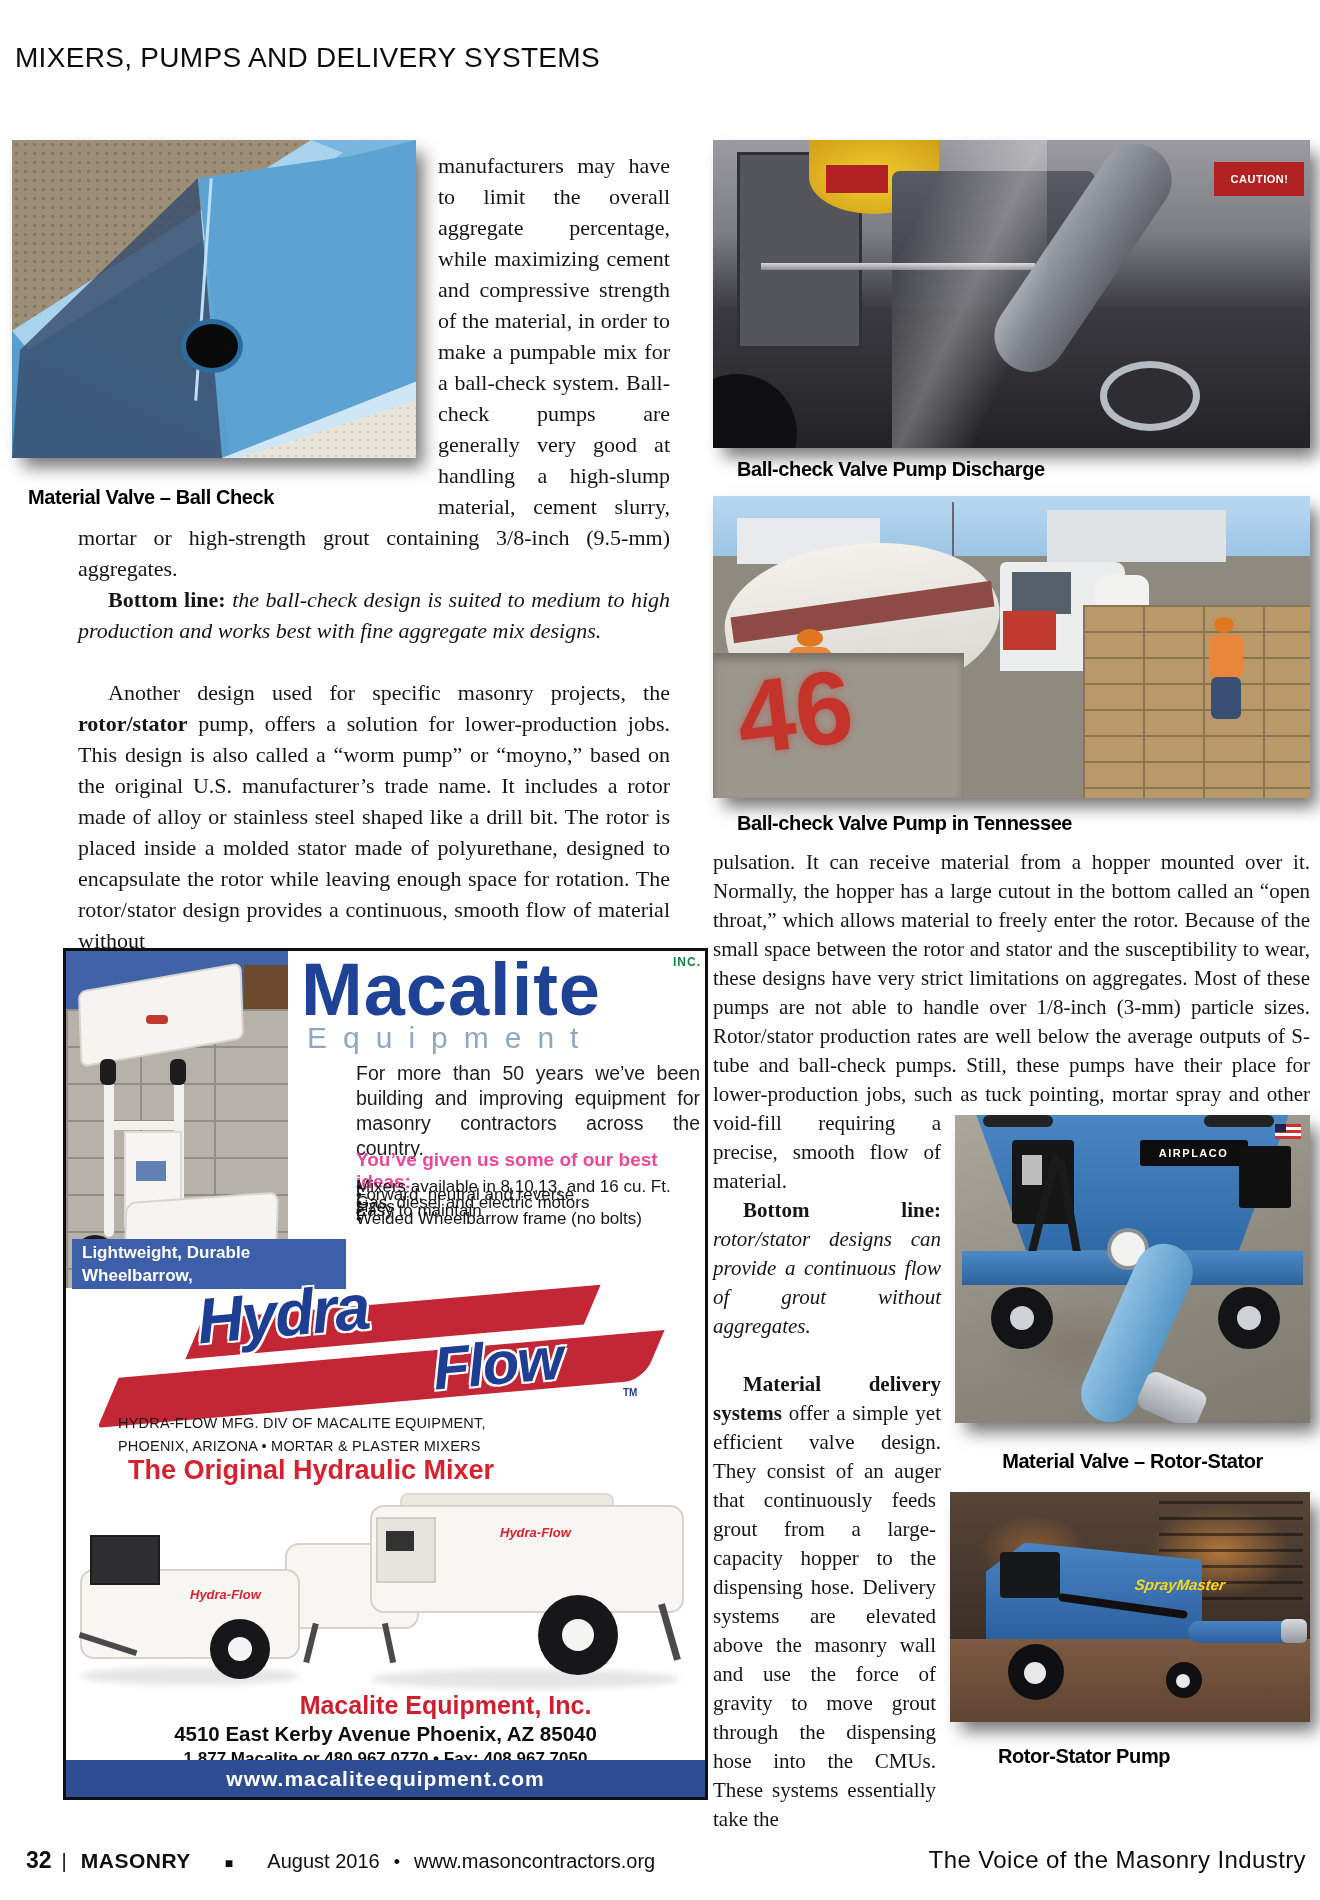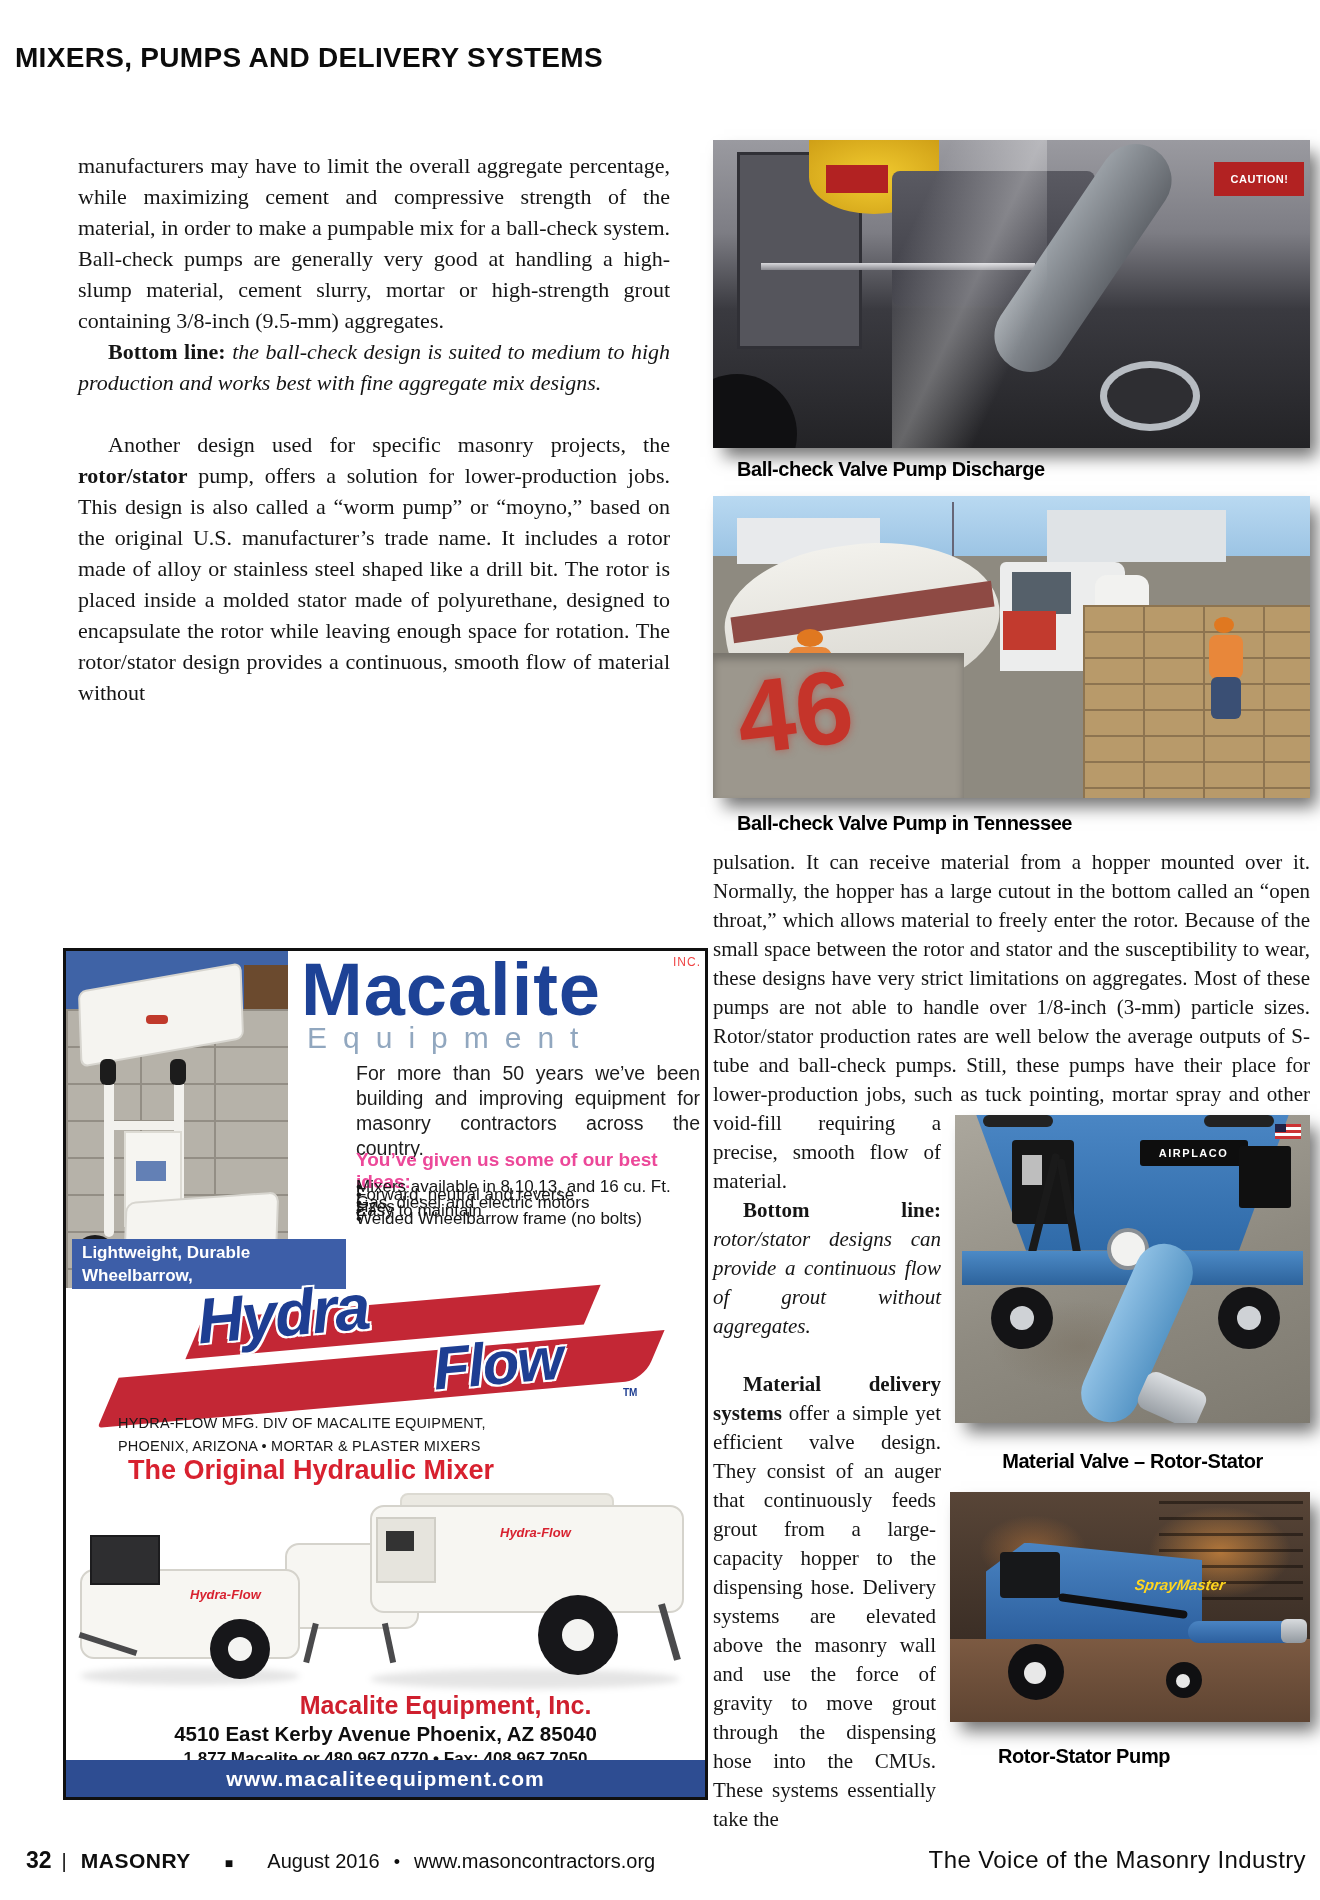--- a/index.html
+++ b/index.html
@@ -1,20 +1,20 @@
 <!DOCTYPE html>
 <html><head>
 <meta charset="utf-8">
 <style>
   html,body{margin:0;padding:0;background:#ffffff;}
   .page{position:relative;width:1320px;height:1900px;background:#fff;overflow:hidden;
         font-family:"Liberation Serif",serif;color:#151515;}
   
   .hd{position:absolute;left:15px;top:42px;font-family:"Liberation Sans",sans-serif;
-      font-weight:bold;font-size:28px;letter-spacing:.3px;color:#0c0c0c;}
+      font-weight:normal;font-size:28px;letter-spacing:.3px;color:#0c0c0c;}
   
   .photo{position:relative;display:block;overflow:hidden;background:#888;
          box-shadow:9px 11px 16px -2px rgba(0,0,0,.55);}
   .photo *{position:absolute;display:block;}
   .cap{display:block;font-family:"Liberation Sans",sans-serif;font-weight:bold;
        font-size:20px;letter-spacing:-.4px;color:#000;}
   p{margin:0;}
   .ind{text-indent:30px;}
   .b{font-weight:bold;}
   .i{font-style:italic;}
@@ -66,21 +66,21 @@
      border-radius:10px;transform:rotate(-4deg) skewX(-6deg);}
   .wb-dot2{left:120px;top:288px;width:22px;height:9px;background:#c0392b;border-radius:4px;}
   .wb-wheel{left:8px;top:284px;width:42px;height:42px;background:#1b1b1d;border-radius:50%;}
   .wb-hub{left:21px;top:297px;width:16px;height:16px;background:#46648f;border-radius:50%;}
   .wb-capbar{left:6px;top:288px;width:274px;height:50px;background:#3d5ea8;color:#fff;
      font-weight:bold;font-size:17px;line-height:23px;padding:2px 0 0 10px;box-sizing:border-box;}
   .wb-capbar span{position:static;display:block;}
   .mac-logo{left:235px;top:4px;width:398px;height:100px;}
   .mac-brand{left:0;top:-8px;font-weight:bold;font-size:74px;letter-spacing:1px;color:#1d4296;
      font-family:"Liberation Sans",sans-serif;}
-  .mac-inc{right:-2px;top:0;font-size:12px;font-weight:normal;color:#ef4444;letter-spacing:1px;}
+  .mac-inc{right:-2px;top:0;font-size:12px;font-weight:bold;color:#15803d;letter-spacing:1px;}
   .mac-equip{left:6px;top:66px;font-size:30px;letter-spacing:16px;color:#91a7bf;}
   .ad-intro{left:290px;top:110px;width:344px;font-size:19.5px;line-height:25px;
      text-align:justify;color:#1c1c1c;}
   .ad-ideas{left:290px;top:198px;font-weight:bold;font-size:19px;color:#ec4899;}
   .ad-ul{left:290px;top:226px;width:332px;margin:0;padding:0;list-style:none;position:absolute;}
   .ad-ul li{position:relative;display:flex;font-size:17px;line-height:20px;color:#161616;
      margin-top:8px;}
   .ad-ul li:first-child{margin-top:0;}
   .ad-ul .dot{flex:0 0 16px;}
   .hydra{left:35px;top:340px;width:570px;height:122px;}
@@ -232,21 +232,33 @@
   .f-tag{margin-left:auto;font-size:24px;letter-spacing:.4px;}
 </style>
 </head>
 <body>
 
 <div class="page">
 
   <div class="hd">MIXERS, PUMPS AND DELIVERY SYSTEMS</div>
 
   <div class="col-left">
-    <p><span>manufacturers may have to limit the overall aggregate percentage, while maximizing cement and compressive strength of the material, in order to make a pumpable mix for a ball-check system. Ball-check pumps are generally very good at handling a high-slump material, cement slurry, mortar or high-strength grout containing 3/8-inch (9.5-mm) aggregates.</span></p>
+    <p><span class="hopfloat">
+          <span class="photo hopper">
+            <span class="hop-floor"></span>
+            <span class="hop-rim"></span>
+            <span class="hop-panelL"></span>
+            <span class="hop-panelR"></span>
+            <span class="hop-seam"></span>
+            <span class="hop-drain"></span>
+            <span class="hop-edge"></span>
+            <span class="hop-lip"></span>
+          </span>
+          <span class="cap hopcap">Material Valve – Ball Check</span>
+        </span><span>manufacturers may have to limit the overall aggregate percentage, while maximizing cement and compressive strength of the material, in order to make a pumpable mix for a ball-check system. Ball-check pumps are generally very good at handling a high-slump material, cement slurry, mortar or high-strength grout containing 3/8-inch (9.5-mm) aggregates.</span></p>
     <p class="ind"><span class="b">Bottom line:</span><span class="i"> the ball-check design is suited to medium to high production and works best with fine aggregate mix designs.</span></p>
     <p class="ind sp-l"><span>Another design used for specific masonry projects, the </span><span class="b">rotor/stator</span><span> pump, offers a solution for lower-production jobs. This design is also called a “worm pump” or “moyno,” based on the original U.S. manufacturer’s trade name. It includes a rotor made of alloy or stainless steel shaped like a drill bit. The rotor is placed inside a molded stator made of polyurethane, designed to encapsulate the rotor while leaving enough space for rotation. The rotor/stator design provides a continuous, smooth flow of material without</span></p>
   </div>
 
   <div class="ad">
     <div class="wb photo">
       <span class="wb-wall"></span>
       <span class="wb-door"></span>
       <span class="wb-blocks"></span>
       <span class="wb-tub1"></span>

